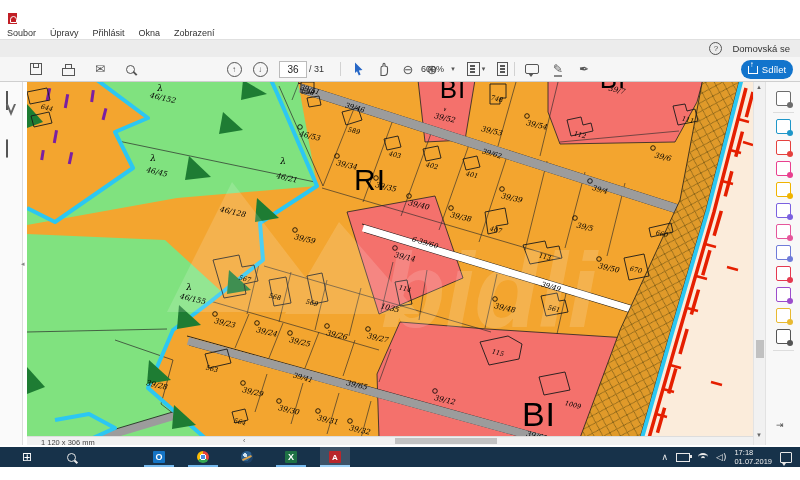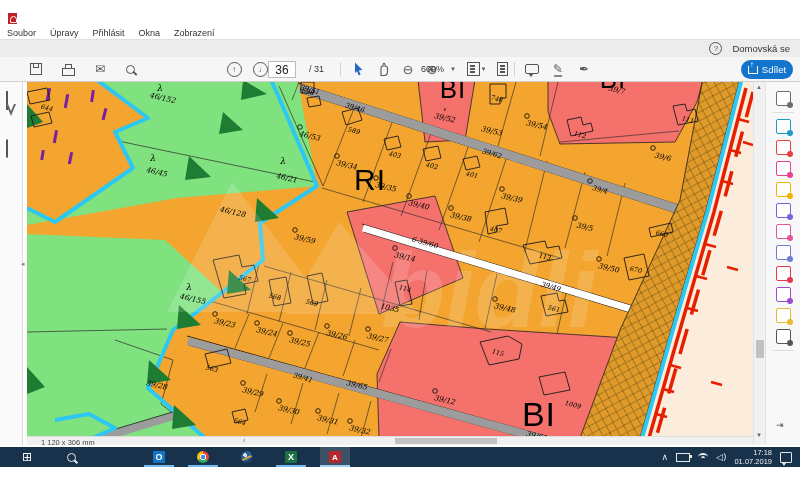--- a/index.html
+++ b/index.html
@@ -29,21 +29,21 @@
   .tbtn{position:absolute;top:3px;width:20px;height:18px;display:flex;align-items:center;justify-content:center;color:#555}
   .sep{position:absolute;top:5px;width:1px;height:14px;background:#d2d2d2}
   .uni{font-family:"DejaVu Sans",sans-serif;font-size:12px;color:#555;line-height:1}
   .ico-save{width:10px;height:10px;border:1.2px solid #555;position:relative}
   .ico-save::before{content:"";position:absolute;top:0;left:2px;width:4px;height:3px;border:1px solid #555;border-top:none}
   .ico-print{width:11px;height:6px;border:1.2px solid #555;position:relative;margin-top:5px}
   .ico-print::before{content:"";position:absolute;top:-5px;left:2px;width:5px;height:3px;border:1.2px solid #555;border-bottom:none}
   .ico-mag{width:7px;height:7px;border:1.4px solid #555;border-radius:50%;position:relative}
   .ico-mag::after{content:"";position:absolute;width:1.6px;height:5px;background:#555;right:-2.5px;bottom:-3.5px;transform:rotate(-45deg)}
   .ico-circ{width:13px;height:13px;border:1.2px solid #555;border-radius:50%;display:flex;align-items:center;justify-content:center;font-size:8px;color:#555}
-  #page-box{position:absolute;left:268px;top:4px;width:26px;height:15px;background:#fff;border:1px solid #bbb;font-size:12px;color:#222;display:flex;align-items:center;justify-content:center}
+  #page-box{position:absolute;left:279px;top:4px;width:26px;height:15px;background:#fff;border:1px solid #bbb;font-size:10px;color:#222;display:flex;align-items:center;justify-content:center}
   #page-total{position:absolute;left:309px;top:7px;font-size:9px;color:#333}
   #zoom-level{position:absolute;left:414px;top:7px;font-size:9px;color:#333;width:30px;text-align:right}
   .caret{font-size:7px;color:#555}
   .ico-fit{width:11px;height:12px;border:1.2px solid #555;position:relative}
   .ico-fit::after{content:"";position:absolute;left:2px;top:2px;width:5px;height:1.5px;background:#555;box-shadow:0 3px 0 #555,0 6px 0 #555}
   .ico-bubble{width:12px;height:8px;border:1.2px solid #555;border-radius:2px;position:relative}
   .ico-bubble::after{content:"";position:absolute;left:2px;bottom:-4px;border-left:3px solid transparent;border-right:3px solid transparent;border-top:4px solid #555}
   #share-btn{position:absolute;left:741px;top:3px;width:52px;height:19px;background:#1274cc;border-radius:10px;display:flex;align-items:center;justify-content:center;gap:4px;color:#fff;font-size:9.5px}
   .ico-share{width:8px;height:7px;border:1.2px solid #fff;border-top:none;position:relative}
   .ico-share::after{content:"↑";position:absolute;left:1px;top:-6px;font-size:8px;color:#fff}
@@ -93,21 +93,21 @@
   .tbi-outlook{width:12px;height:12px;background:#1574c4;color:#fff;font-size:9px;font-weight:bold;display:flex;align-items:center;justify-content:center;border-radius:1px}
   .tbi-chrome{width:12px;height:12px;border-radius:50%;background:
       radial-gradient(circle at 50% 50%, #4a8fe2 0 2.5px, #fff 2.5px 3.5px, transparent 3.5px),
       conic-gradient(#e8453c 0 120deg,#34a853 120deg 240deg,#fbbc05 240deg)}
   .tbi-app-globe{width:12px;height:12px;border-radius:50%;background:radial-gradient(circle at 35% 35%, #cfe3f2 0 2px,#2b5f8f 2px 6px,#1d4166 6px);position:relative}
   .tbi-app-globe::after{content:"";position:absolute;left:1px;top:6px;width:10px;height:2px;background:#d9a04a;transform:rotate(-25deg)}
   .tbi-excel{width:12px;height:12px;background:#1e7145;color:#fff;font-size:9px;font-weight:bold;display:flex;align-items:center;justify-content:center;border-radius:1px}
   .tbi-acrobat{width:12px;height:12px;background:#b8272c;color:#fff;font-size:8px;font-weight:bold;display:flex;align-items:center;justify-content:center;border-radius:1px}
   #tray{margin-left:auto;display:flex;align-items:center;gap:8px;padding-right:8px}
   .tray-ico{color:#e8e8e8;font-size:9px;font-family:"DejaVu Sans",sans-serif}
-  #tray-clock{text-align:right;color:#eee;font-size:7.5px;line-height:1.25}
+  #tray-clock{text-align:left;color:#eee;font-size:7.5px;line-height:1.25}
   .ico-batt{width:12px;height:7px;border:1px solid #e8e8e8;position:relative}
   .ico-batt::after{content:"";position:absolute;right:-3px;top:1.5px;width:2px;height:3px;background:#e8e8e8}
   .ico-wifi{width:10px;height:6px;border-top:2px solid #e8e8e8;border-radius:50% 50% 0 0;position:relative}
   .ico-wifi::after{content:"";position:absolute;left:3px;top:1px;width:4px;height:3px;border-top:2px solid #e8e8e8;border-radius:50% 50% 0 0}
   .ico-ac{width:10px;height:9px;border:1.2px solid #e8e8e8;border-radius:1px;position:relative}
   .ico-ac::after{content:"";position:absolute;left:1px;bottom:-4px;border-left:2px solid transparent;border-right:2px solid transparent;border-top:3px solid #e8e8e8}
 
   
   .ml{fill:#000}
   .ml-p,.ml-b,.ml-r,.ml-t{font-family:"DejaVu Serif",serif;font-style:italic}

